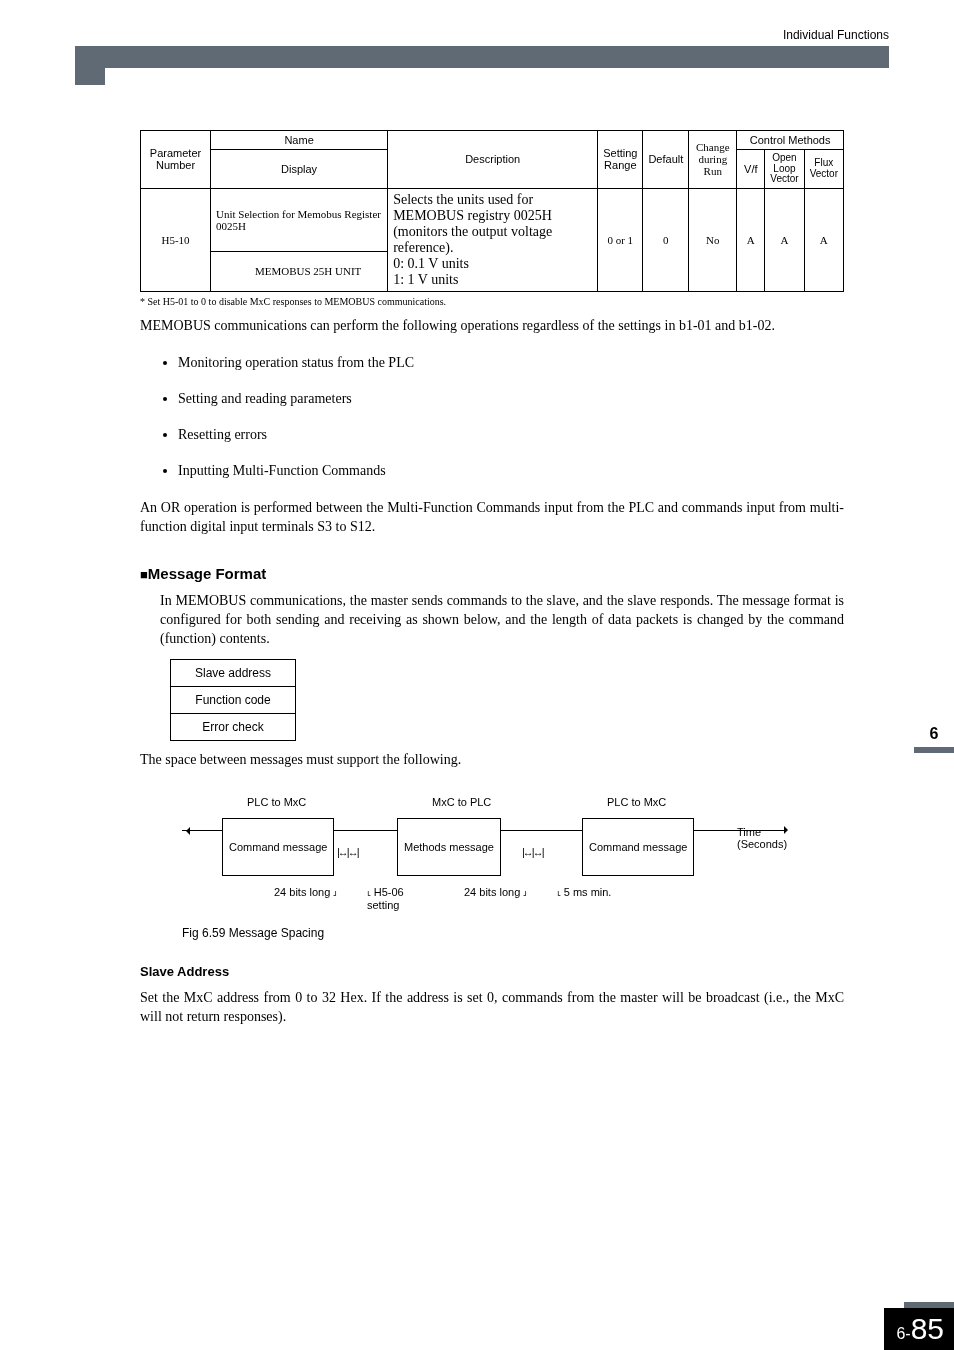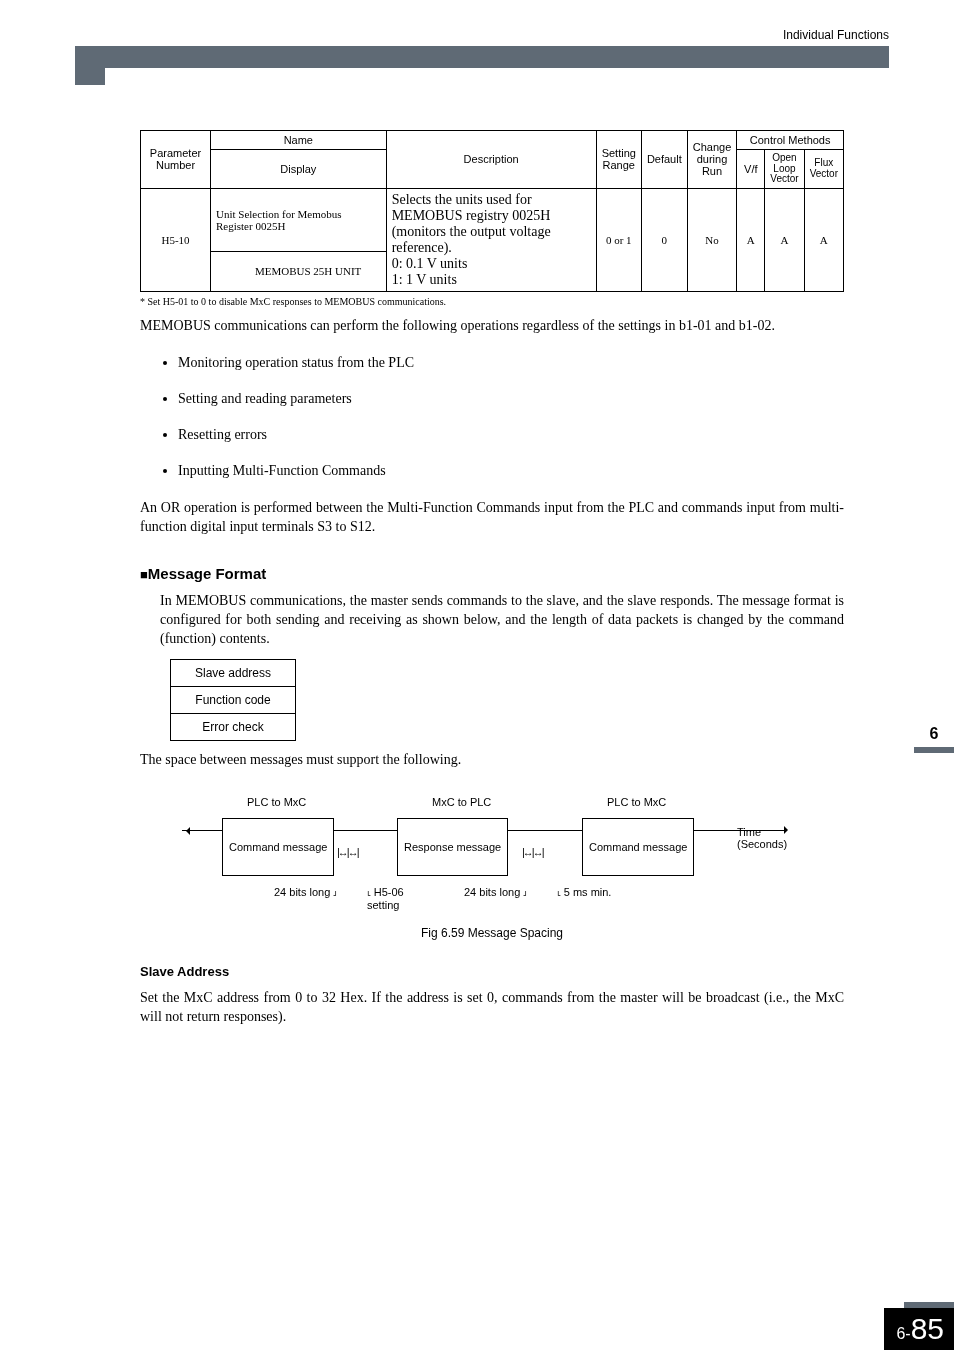--- a/index.html
+++ b/index.html
@@ -23,21 +23,21 @@
   .msg-table td.data { padding: 28px 40px; }
   .h4 { font-family: Arial, sans-serif; font-weight: bold; font-size: 13px; margin-top: 24px; }
 
   
   .diagram { position: relative; width: 620px; height: 150px; margin: 20px auto 0; font-family: Arial, sans-serif; font-size: 11px; }
   .dg-line { position: absolute; top: 40px; left: 0; right: 18px; height: 0; border-top: 1px solid #000; }
   .dg-line::before { content: ""; position: absolute; left: 0; top: -4px; border: 4px solid transparent; border-right-color: #000; }
   .dg-arrowhead { position: absolute; right: 10px; top: 36px; width: 0; height: 0; border: 4px solid transparent; border-left-color: #000; }
   .dg-box { position: absolute; top: 28px; border: 1px solid #000; background: #fff; padding: 22px 6px; font-size: 11px; }
   .dg-topl { position: absolute; top: 6px; font-size: 11px; }
-  .dg-caption { text-align: center; font-family: Arial, sans-serif; font-size: 12px; margin-top: 0; }
+  .dg-caption { text-align: left; font-family: Arial, sans-serif; font-size: 12px; margin-top: 0; }
   
   .gap { position: absolute; top: 56px; font-size: 11px; }
   .gap .arrs { letter-spacing: -2px; }
   .callout { position: absolute; top: 94px; font-size: 11px; }
   .callout .up { display: inline-block; transform: translateY(-2px); }
 
   
   .side-tab { position: absolute; right: 0; top: 725px; width: 40px; height: 30px; text-align: center; }
   .side-tab .num { font-family: Arial, sans-serif; font-size: 16px; font-weight: bold; }
   .side-tab .bar { height: 6px; background: #5f6a75; margin-top: 4px; }
@@ -59,21 +59,21 @@
 <div class="content">
 
   <table class="param">
     <thead>
       <tr>
         <th rowspan="2" style="width:70px; line-height:1.1;">Parameter Number</th>
         <th>Name</th>
         <th rowspan="2" style="width:210px;">Description</th>
         <th rowspan="2" style="width:45px; line-height:1.1;">Setting Range</th>
         <th rowspan="2" style="width:45px;">Default</th>
-        <th rowspan="2" style="width:48px; line-height:1.1;">Change during Run</th>
+        <th rowspan="2" style="width:48px; line-height:1.1;font-family:Liberation Serif, serif;">Change during Run</th>
         <th colspan="3">Control Methods</th>
       </tr>
       <tr>
         <th>Display</th>
         <th style="width:28px;">V/f</th>
         <th style="width:38px; line-height:1.05; font-size:10px;">Open Loop Vector</th>
         <th style="width:38px; line-height:1.05; font-size:10px;">Flux Vector</th>
       </tr>
     </thead>
     <tbody>
@@ -130,21 +130,21 @@
 
   <div class="diagram">
     <div class="dg-topl" style="left:65px;">PLC to MxC</div>
     <div class="dg-topl" style="left:250px;">MxC to PLC</div>
     <div class="dg-topl" style="left:425px;">PLC to MxC</div>
 
     <div class="dg-line"></div>
     <div class="dg-arrowhead"></div>
 
     <div class="dg-box" style="left:40px;">Command message</div>
-    <div class="dg-box" style="left:215px;">Response message</div>
+    <div class="dg-box" style="left:215px;">Methods message</div>
     <div class="dg-box" style="left:400px;">Command message</div>
 
     <div style="position:absolute; top:36px; left:555px;">Time (Seconds)</div>
 
     <div class="gap" style="left:155px;"><span class="arrs">|↔|↔|</span></div>
     <div class="gap" style="left:340px;"><span class="arrs">|↔|↔|</span></div>
 
     <div class="callout" style="left:45px; text-align:right; width:110px;">
       <span>24 bits long</span> <span class="up">⸥</span>
     </div>

